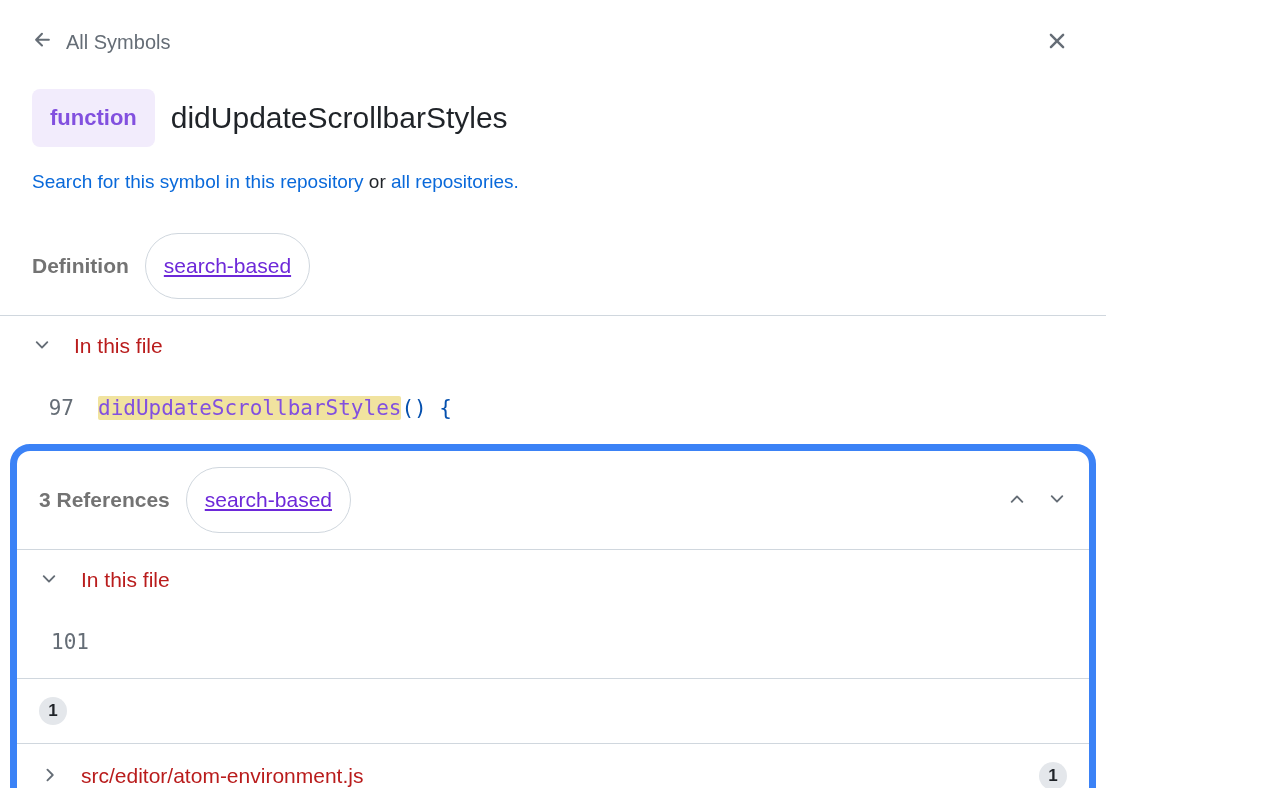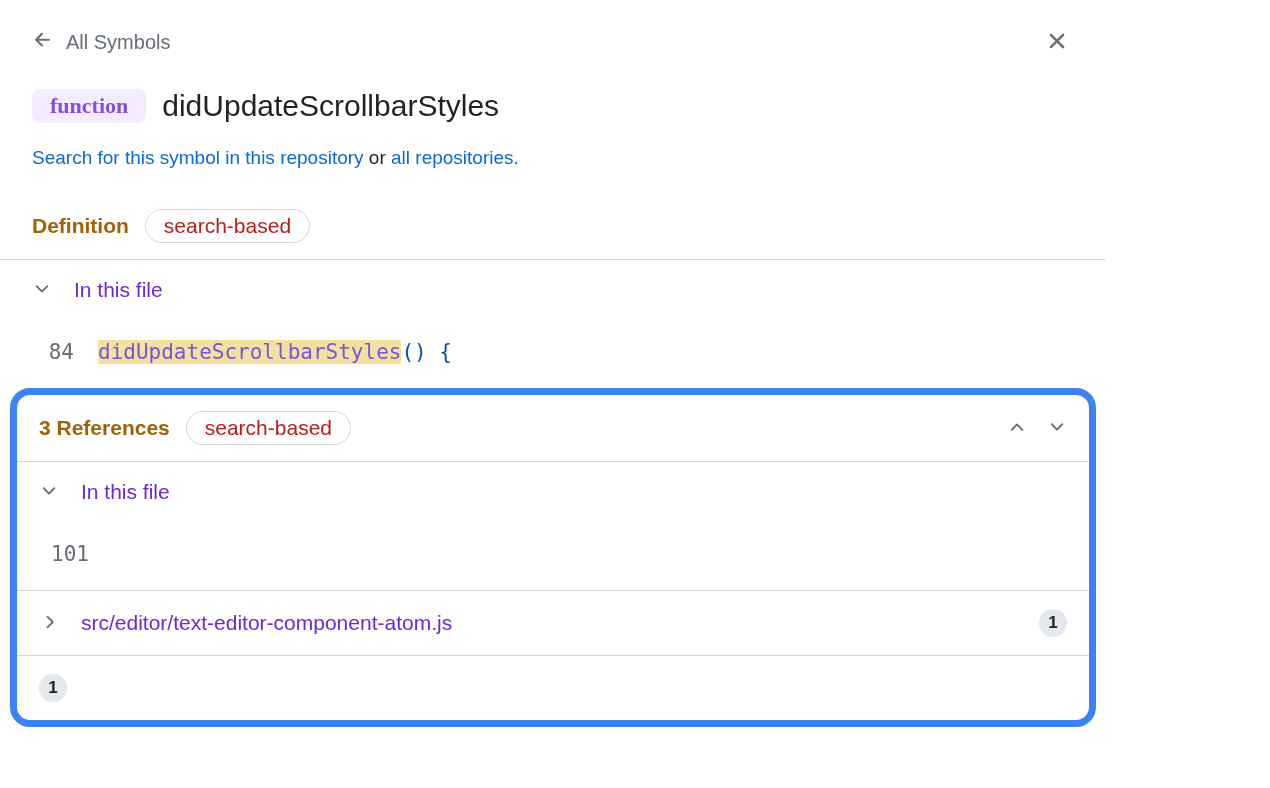--- a/index.html
+++ b/index.html
@@ -33,24 +33,23 @@
     .title-section {
       display: flex;
       align-items: center;
       gap: 16px;
       padding: 20px 32px 12px 32px;
     }
     .type-badge {
       background: #f2ecfc;
       color: #8250df;
       font-weight: 600;
-      padding: 4px 18px;
+      padding: 16px 18px;
       border-radius: 8px;
       font-size: 22px;
-      font-family: Liberation Serif, serif;
     }
     .symbol-name {
       font-size: 30px;
       font-weight: 400;
       color: #1f2328;
     }
     .search-links {
       padding: 12px 32px 32px 32px;
       font-size: 19px;
     }
@@ -64,28 +63,29 @@
       border-bottom: 1px solid #d0d7de;
     }
     .section-header-left {
       display: flex;
       align-items: center;
       gap: 16px;
     }
     .section-title {
       font-size: 21px;
       font-weight: 600;
-      color: #a16207;
+      color: #737373;
     }
     .pill {
       border: 1px solid #d0d7de;
       border-radius: 999px;
-      padding: 4px 18px;
-      color: #b91c1c;
-      font-size: 21px;
+      padding: 20px 18px;
+      color: #6d28d9;
+      font-size: 21px;
+      text-decoration: underline;
     }
     .nav-arrows {
       display: flex;
       gap: 20px;
     }
     .nav-arrows svg { fill: #656d76; cursor: pointer; }
     .file-row {
       display: flex;
       align-items: center;
       justify-content: space-between;
@@ -94,21 +94,21 @@
       cursor: pointer;
     }
     .file-row.noborder { border-bottom: none; }
     .file-row-left {
       display: flex;
       align-items: center;
       gap: 22px;
     }
     .file-label {
       font-size: 21px;
-      color: #6d28d9;
+      color: #b91c1c;
     }
     .chevron svg { fill: #656d76; }
     .count-badge {
       background: #e4e7eb;
       color: #1f2328;
       font-weight: 600;
       border-radius: 999px;
       width: 28px;
       height: 28px;
       display: flex;
@@ -193,21 +193,21 @@
       <span class="chevron">
         <svg width="20" height="20" viewBox="0 0 16 16">
             <path d="M12.78 5.22a.75.75 0 0 1 0 1.06l-4.25 4.25a.75.75 0 0 1-1.06 0L3.22 6.28a.75.75 0 0 1 1.06-1.06L8 8.94l3.72-3.72a.75.75 0 0 1 1.06 0Z"></path>
           </svg>
       </span>
       <span class="file-label">In this file</span>
     </div>
   </div>
 
   <div class="code-line">
-    <span class="line-num">84</span>
+    <span class="line-num">97</span>
     <span><span class="highlight code-purple">didUpdateScrollbarStyles</span><span class="code-blue">() {</span></span>
   </div>
 
   <div class="highlight-box">
     <div class="section-header">
       <div class="section-header-left">
         <span class="section-title">3 References</span>
         <span class="pill">search-based</span>
       </div>
       <div class="nav-arrows">
@@ -233,28 +233,28 @@
         </span>
         <span class="file-label">In this file</span>
       </div>
     </div>
 
     <div class="code-line" style="border-bottom:1px solid #d0d7de;">
       <span class="line-num">101</span>
     </div>
 
     <div class="file-row">
+      <span class="count-badge">1</span>
+    </div>
+
+    <div class="file-row noborder">
       <div class="file-row-left">
         <span class="chevron">
           <svg width="20" height="20" viewBox="0 0 16 16">
               <path d="M6.22 3.22a.75.75 0 0 1 1.06 0l4.25 4.25a.75.75 0 0 1 0 1.06l-4.25 4.25a.75.75 0 0 1-1.06-1.06L9.94 8 6.22 4.28a.75.75 0 0 1 0-1.06Z"></path>
             </svg>
         </span>
-        <span class="file-label">src/editor/text-editor-component-atom.js</span>
+        <span class="file-label">src/editor/atom-environment.js</span>
       </div>
       <span class="count-badge">1</span>
     </div>
-
-    <div class="file-row noborder">
-      <span class="count-badge">1</span>
-    </div>
   </div>
 </div>
 
 </body></html>

